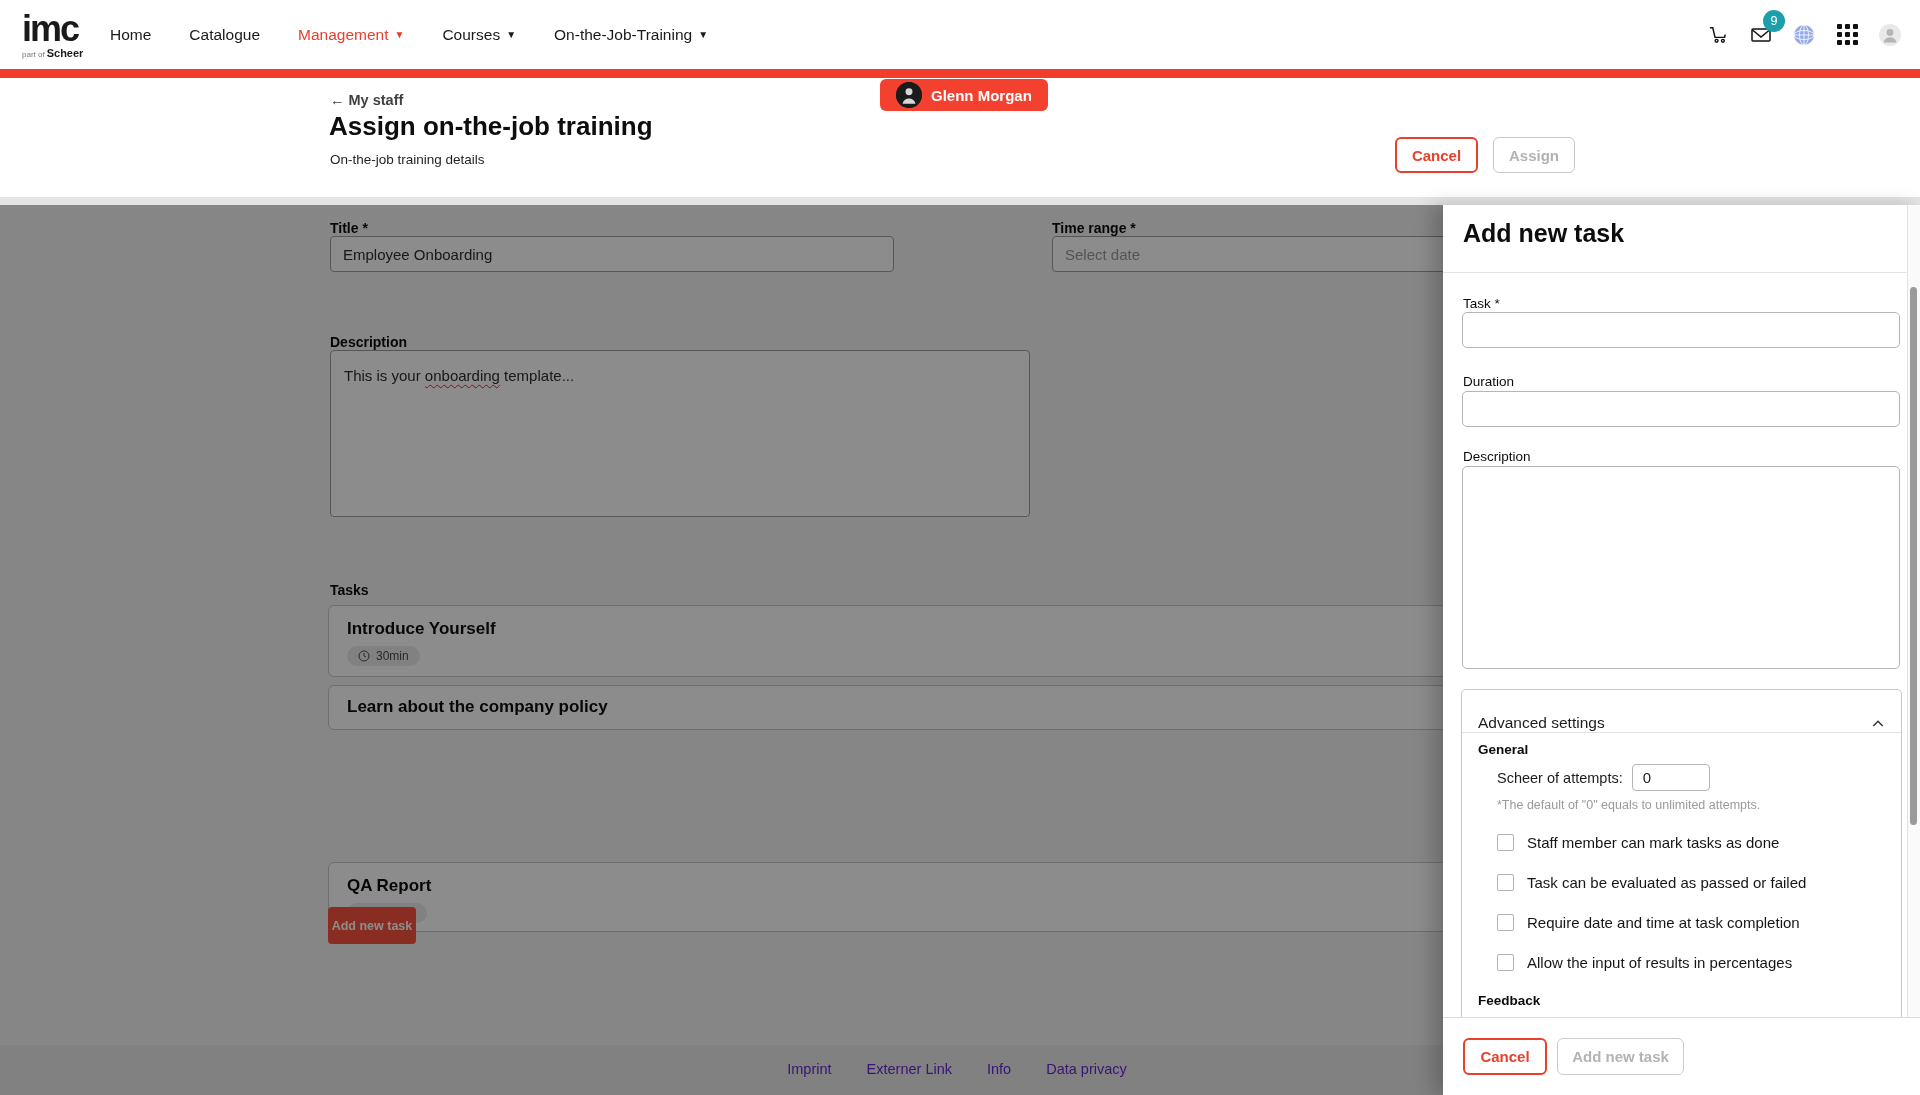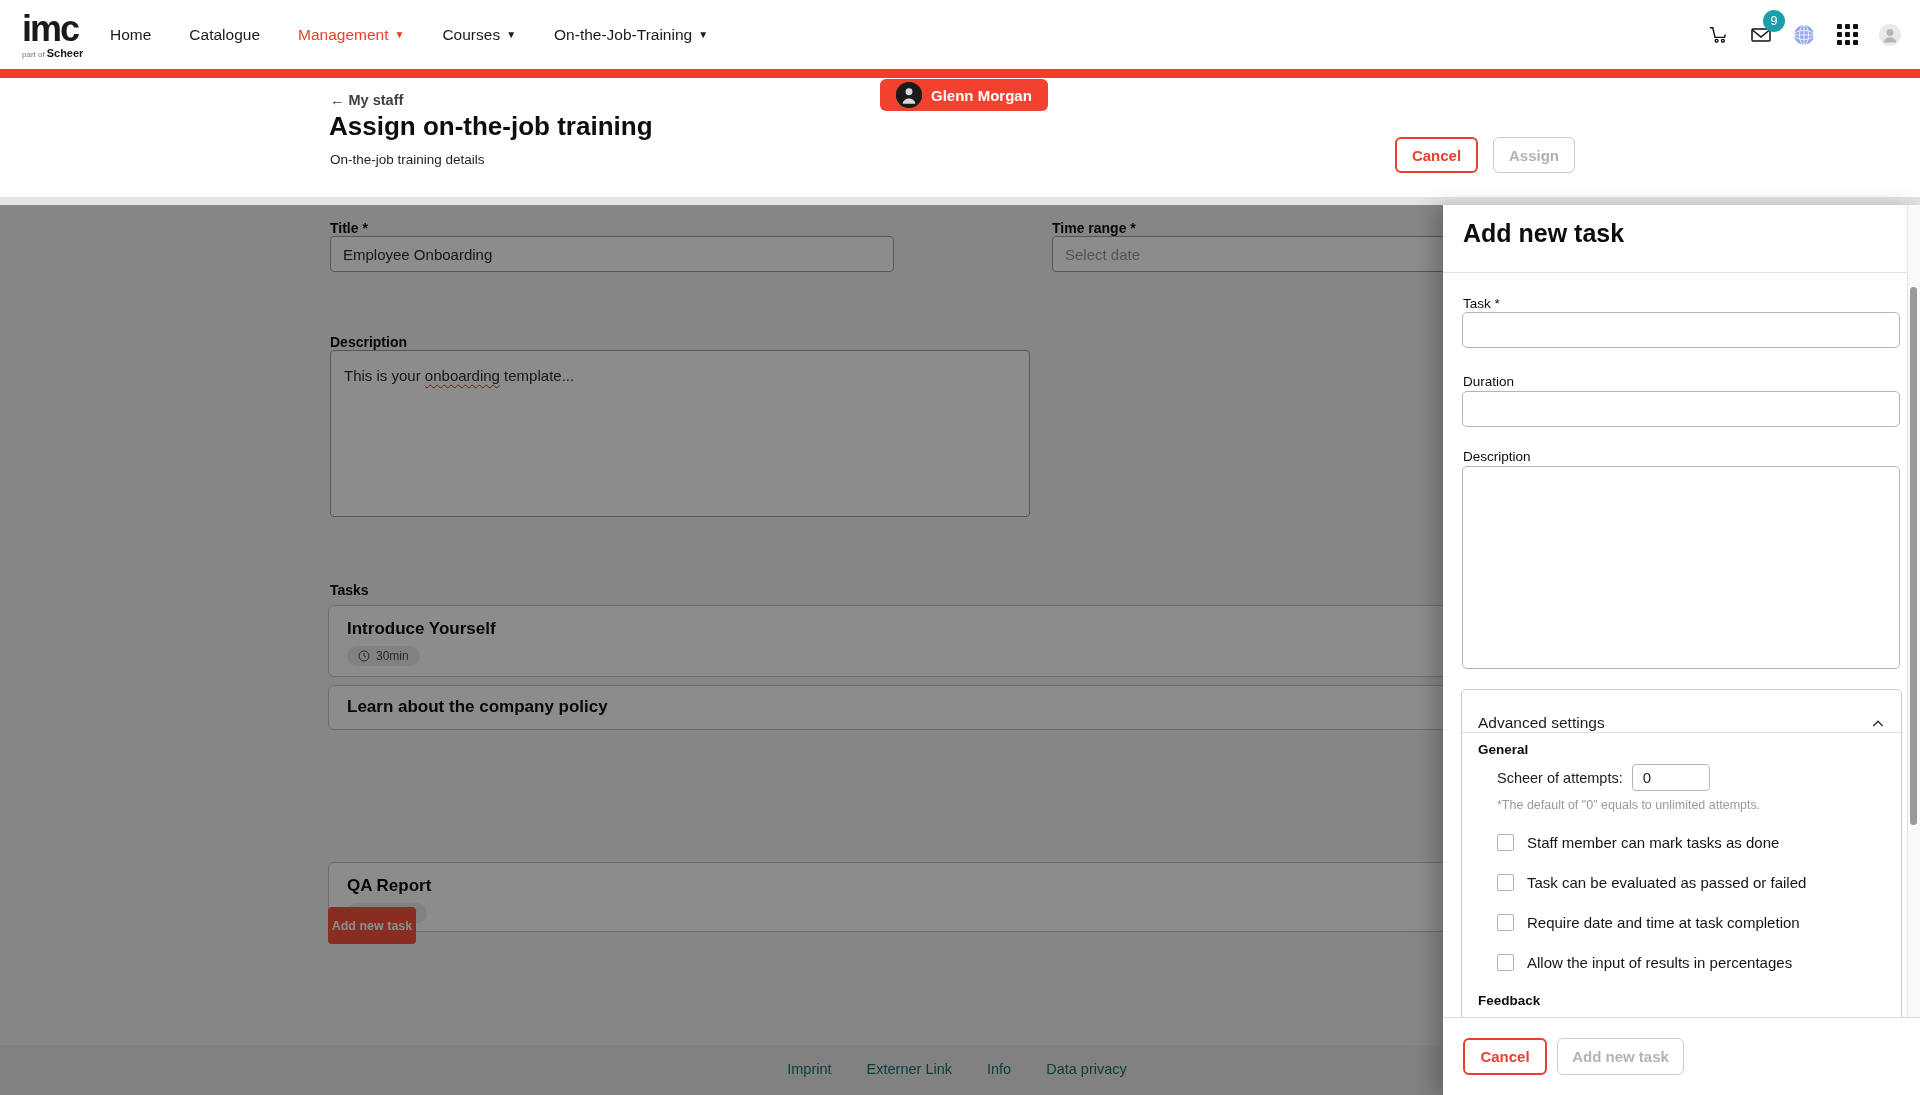--- a/index.html
+++ b/index.html
@@ -57,21 +57,21 @@
   .task-card { position:absolute; left:328px; width:1130px; background:#fff; border:1px solid #c9c9c9;
     border-radius:6px; padding:13px 18px; cursor:pointer; }
   .task-card .t-title { font-size:17px; font-weight:bold; color:#0d0d0d; }
   .t-pill { display:inline-flex; align-items:center; gap:6px; margin-top:7px; background:#ececec;
     border-radius:11px; padding:3px 11px; font-size:12px; color:#4a4a4a; }
   #add-task-btn { position:absolute; left:328px; top:702px; width:88px; height:37px; border:none; border-radius:4px;
     background:#f9503c; color:#fff; font-weight:bold; font-size:12.5px; display:flex; align-items:center;
     justify-content:center; cursor:pointer; }
   #main-footer { position:absolute; left:0; top:840px; width:1443px; height:50px; background:#ececec; }
   #footer-links { position:absolute; left:957px; top:16px; transform:translateX(-50%); display:flex; gap:35px;
-    font-size:14.5px; color:#0f766e; white-space:nowrap; }
+    font-size:14.5px; color:#6d28d9; white-space:nowrap; }
   #footer-links span { cursor:pointer; }
 
   
   #panel { position:absolute; left:1443px; top:205px; width:477px; height:890px; background:#fff;
     box-shadow:-10px 0 18px rgba(0,0,0,0.2); }
   #panel-scroll { position:absolute; left:0; top:0; width:477px; height:812px; overflow:hidden; }
   #panel-title { position:absolute; left:20px; top:14px; font-size:25px; font-weight:bold; color:#0d0d0d; }
   .p-divider { position:absolute; left:0; top:67px; width:465px; height:1px; background:#e3e3e3; }
   .p-label { position:absolute; font-size:13.5px; font-weight:normal; color:#0c0c0c; }
   .p-input { position:absolute; left:19px; width:438px; height:36px; border:1px solid #b5b5b5; border-radius:5px;

